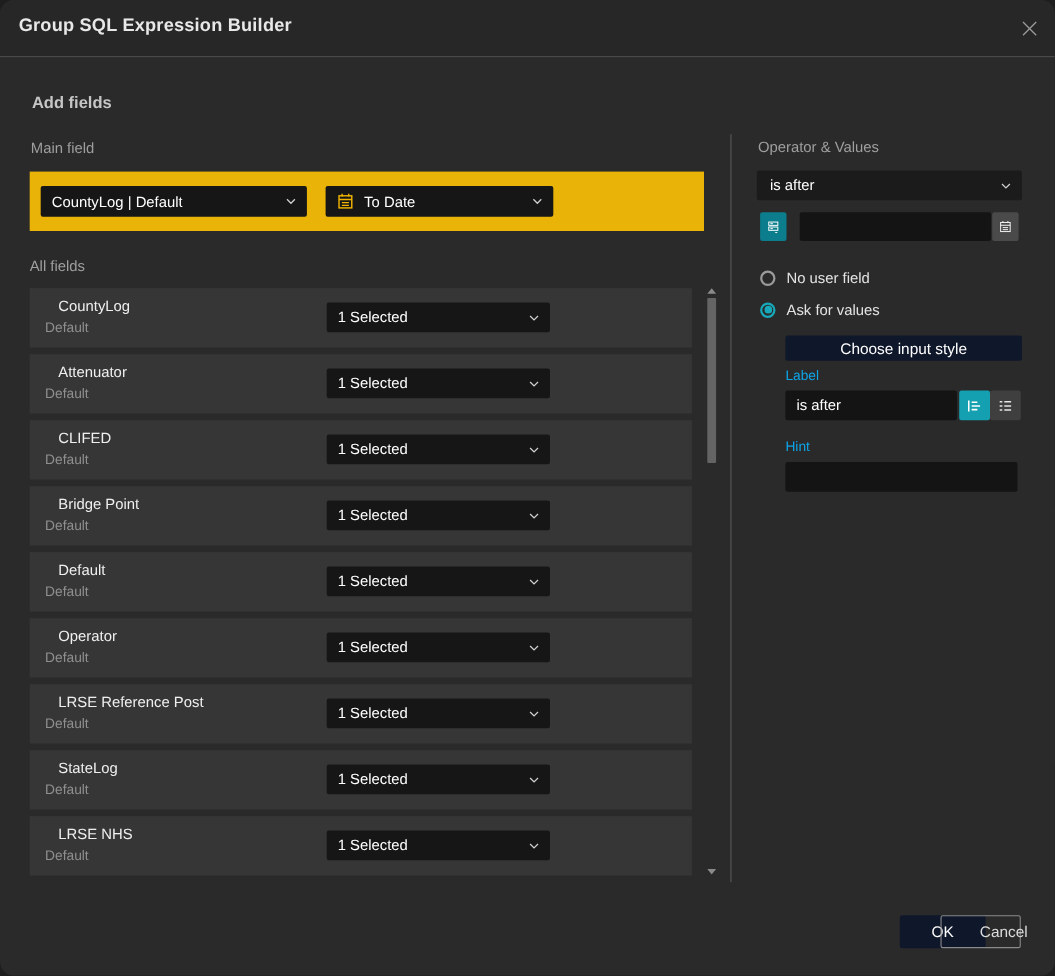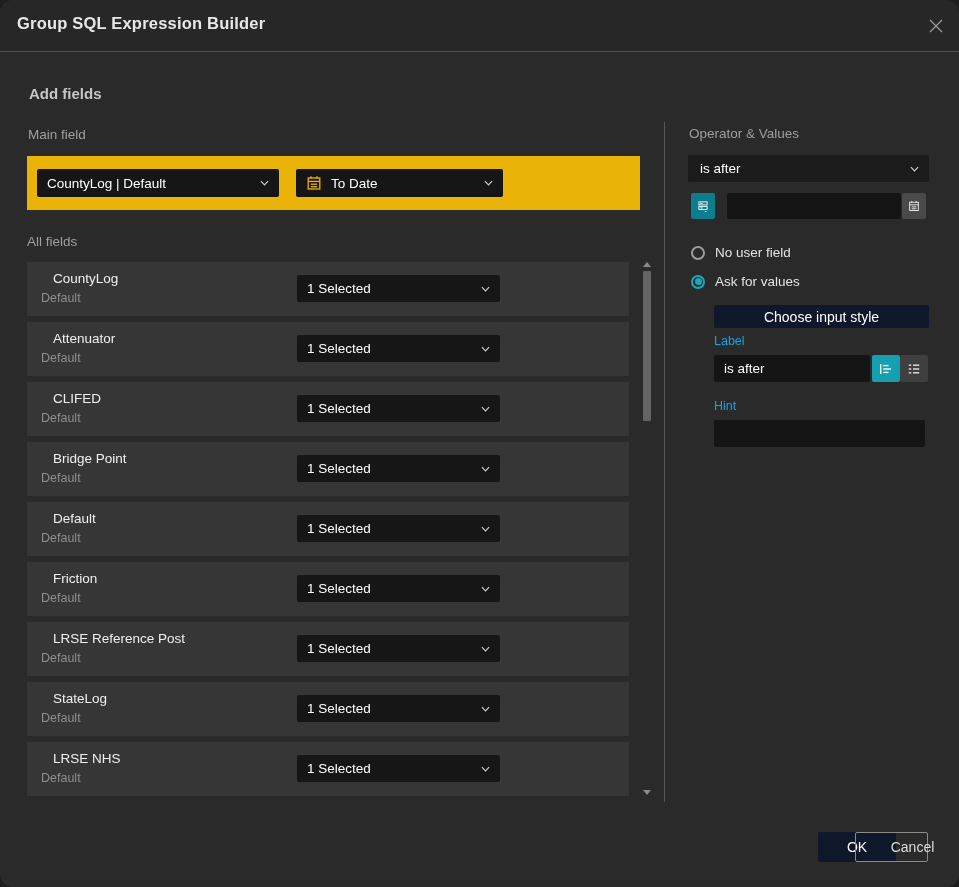--- a/index.html
+++ b/index.html
@@ -146,21 +146,21 @@
       <div class="row-name">Default</div>
       <div class="row-sub">Default</div>
       <div class="dd row-dd">
         <span class="txt">1 Selected</span>
         <svg class="chev" viewBox="0 0 10 6">
             <path d="M1 1l4 4 4-4" stroke="#cfcfcf" fill="none" stroke-width="1.3"></path>
           </svg>
       </div>
     </div>
     <div class="row">
-      <div class="row-name">Friction</div>
+      <div class="row-name">Operator</div>
       <div class="row-sub">Default</div>
       <div class="dd row-dd">
         <span class="txt">1 Selected</span>
         <svg class="chev" viewBox="0 0 10 6">
             <path d="M1 1l4 4 4-4" stroke="#cfcfcf" fill="none" stroke-width="1.3"></path>
           </svg>
       </div>
     </div>
     <div class="row">
       <div class="row-name">LRSE Reference Post</div>

